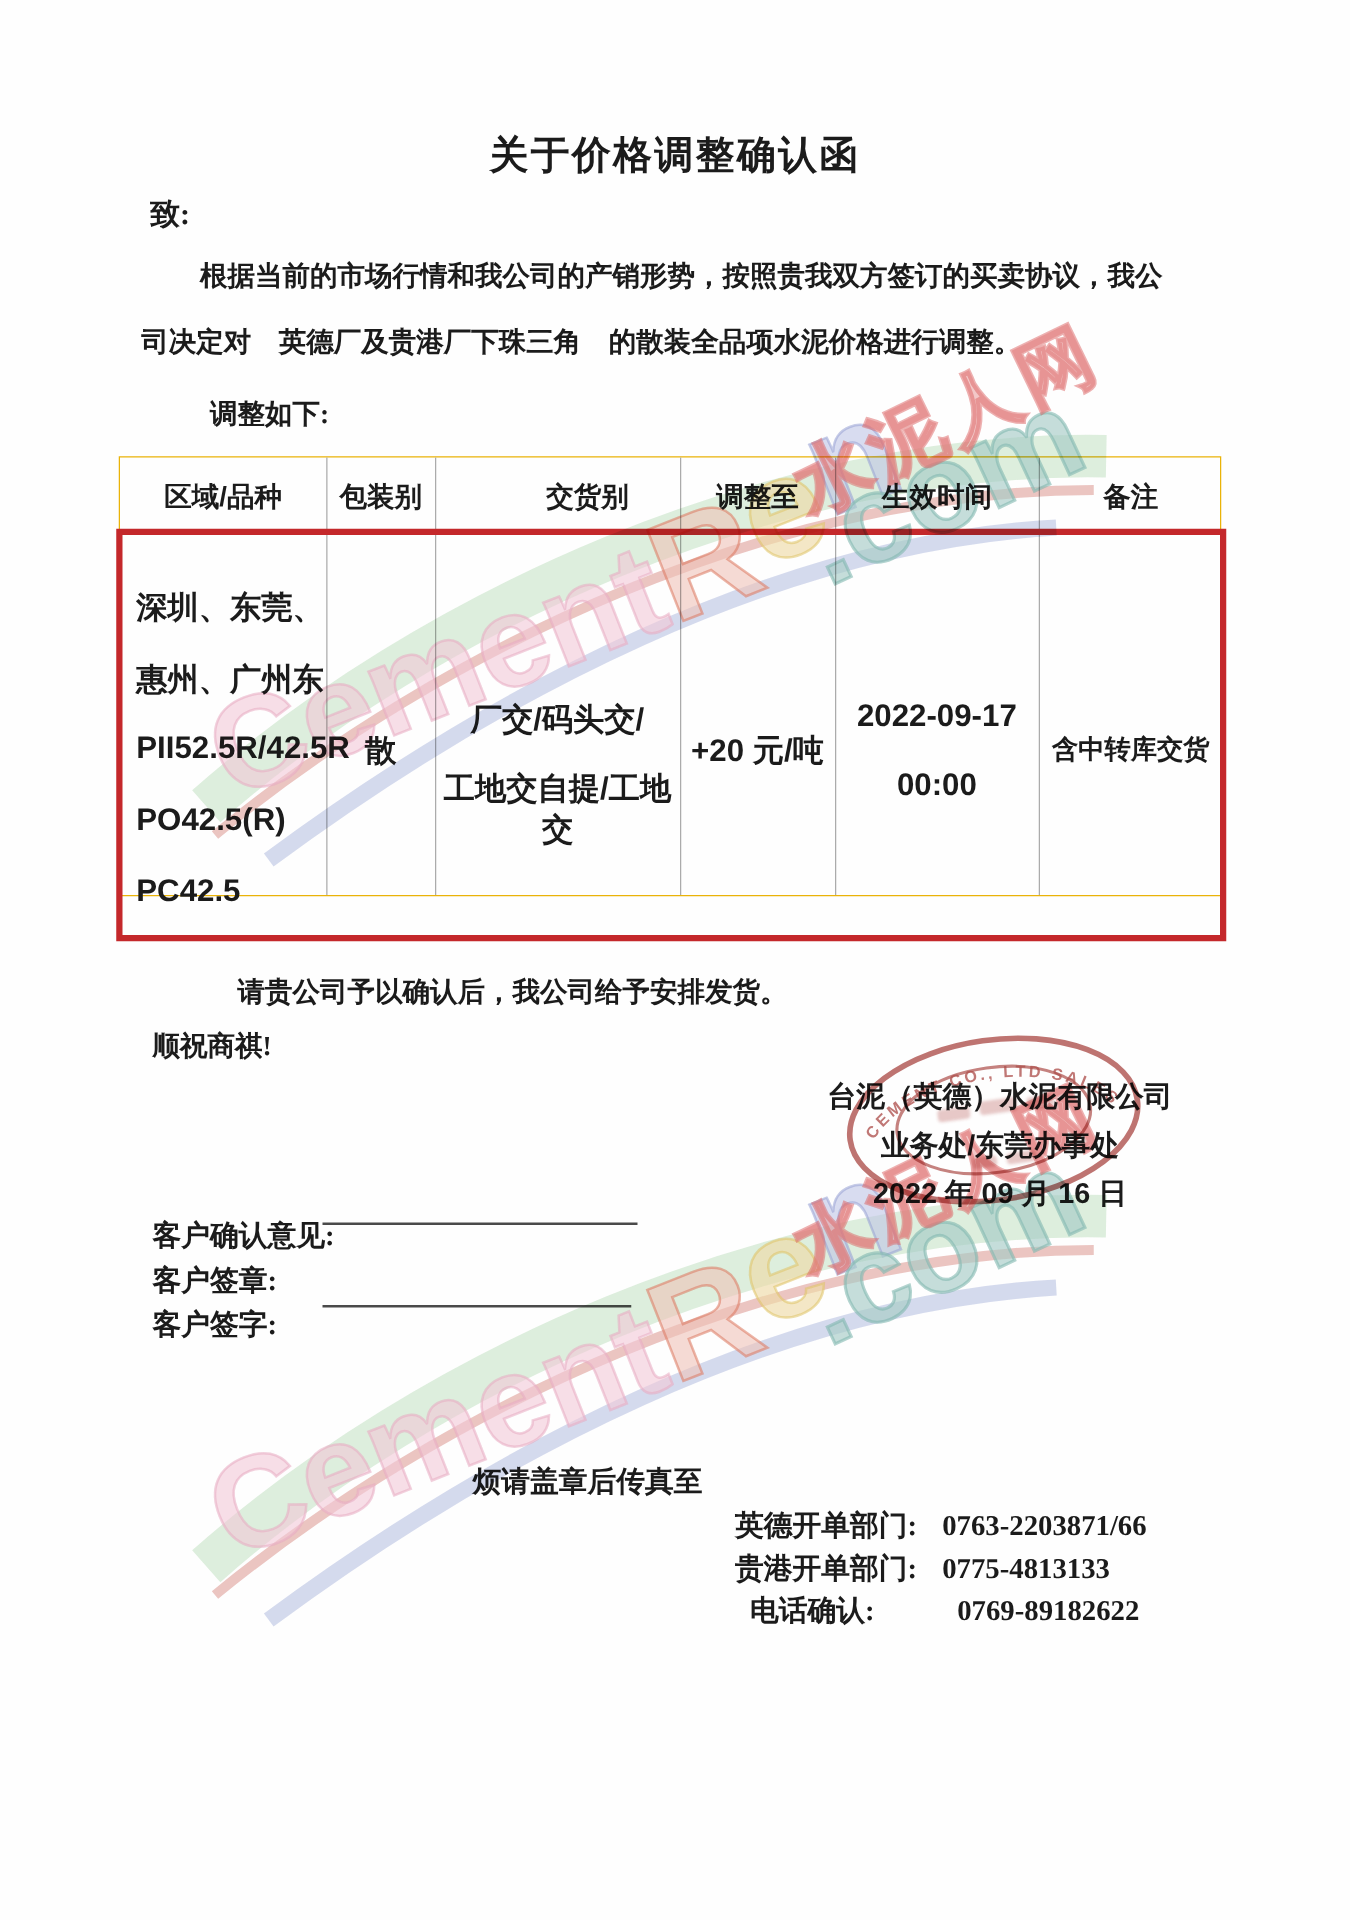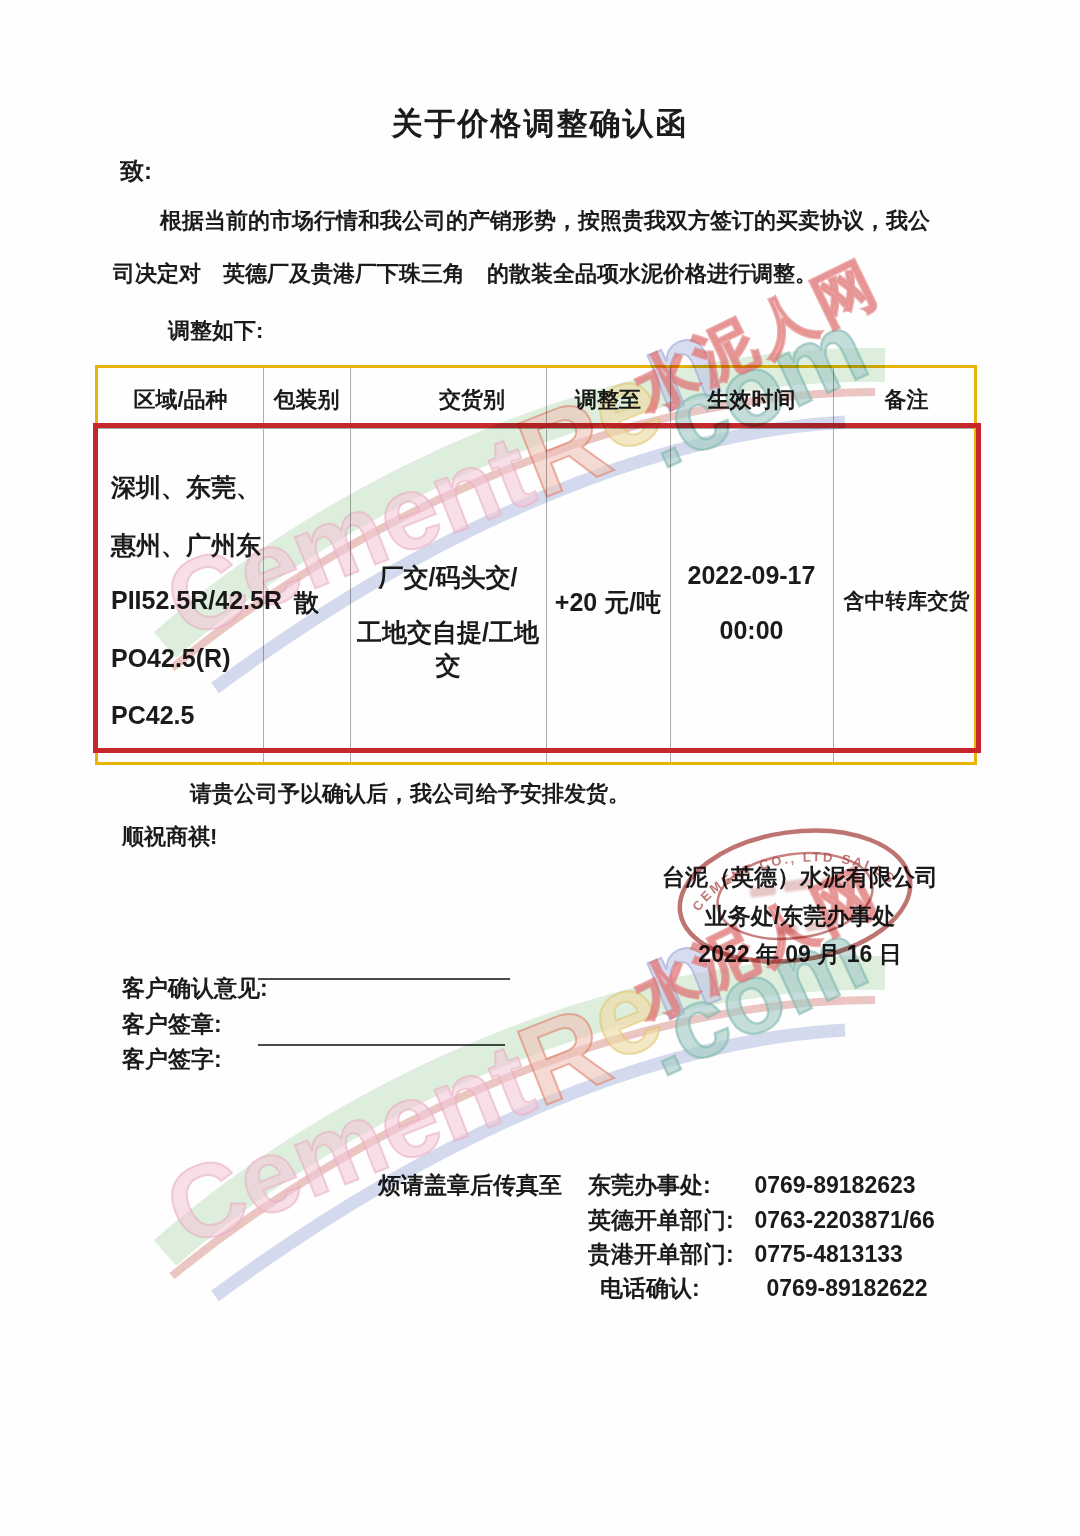--- a/index.html
+++ b/index.html
@@ -1,24 +1,24 @@
 <!DOCTYPE html>
 <html><head>
 <meta charset="utf-8">
 <style>
   html,body{margin:0;padding:0;background:#ffffff;}
   .page{
     position:relative;width:1080px;height:1536px;background:#fefefe;overflow:hidden;
     font-family:"Liberation Sans","DejaVu Sans",sans-serif;color:#1b1b1b;
   }
-  .t{position:absolute;white-space:nowrap;}
+  .t{position:absolute;white-space:nowrap;font-family:Liberation Serif, serif;}
   .w600{font-weight:600;}
   .w700{font-weight:700;}
   
-  .tbl{position:absolute;left:95px;top:365px;width:882px;height:400px;border:3px solid #eab308;box-sizing:border-box;}
+  .tbl{position:absolute;left:95px;top:365px;width:882px;height:352px;border:1px solid #eab308;box-sizing:border-box;}
   .vline{position:absolute;top:0;bottom:0;width:1px;background:#ababab;}
   .hline{position:absolute;left:0;right:0;height:1px;background:#ababab;}
   .hcell{position:absolute;top:17px;font-size:22px;font-weight:700;text-align:center;}
   .dcell{position:absolute;font-size:25px;font-weight:600;text-align:center;}
   .redbox{
     position:absolute;left:93px;top:423px;width:888px;height:330px;box-sizing:border-box;
     border:5px solid #c4282b;z-index:4;pointer-events:none;
   }
   .uline{position:absolute;border-bottom:2px solid #4a4a4a;}
   .sigblock{position:absolute;left:650px;width:280px;text-align:center;font-size:23px;font-weight:700;margin-left:10px;}
@@ -101,24 +101,20 @@
   </svg>
 
   <div class="t w700" style="left:122px;top:973px;font-size:23px;">客户确认意见:</div>
   <div class="uline" style="left:258px;top:978px;width:252px;"></div>
   <div class="t w700" style="left:122px;top:1009px;font-size:23px;">客户签章:</div>
   <div class="t w700" style="left:122px;top:1044px;font-size:23px;">客户签字:</div>
   <div class="uline" style="left:258px;top:1044px;width:247px;"></div>
 
   <div class="t w700" style="left:378px;top:1170px;font-size:23px;">烦请盖章后传真至</div>
 
-  <div class="t w700" style="left:588px;top:1170px;font-size:23px;">
-    <span class="contact-label">东莞办事处:</span>
-    <span>0769-89182623</span>
-  </div>
   <div class="t w700" style="left:588px;top:1205px;font-size:23px;">
     <span class="contact-label">英德开单部门:</span>
     <span>0763-2203871/66</span>
   </div>
   <div class="t w700" style="left:588px;top:1239px;font-size:23px;">
     <span class="contact-label">贵港开单部门:</span>
     <span>0775-4813133</span>
   </div>
   <div class="t w700" style="left:588px;top:1273px;font-size:23px;margin-left:12px;">
     <span class="contact-label">电话确认:</span>

